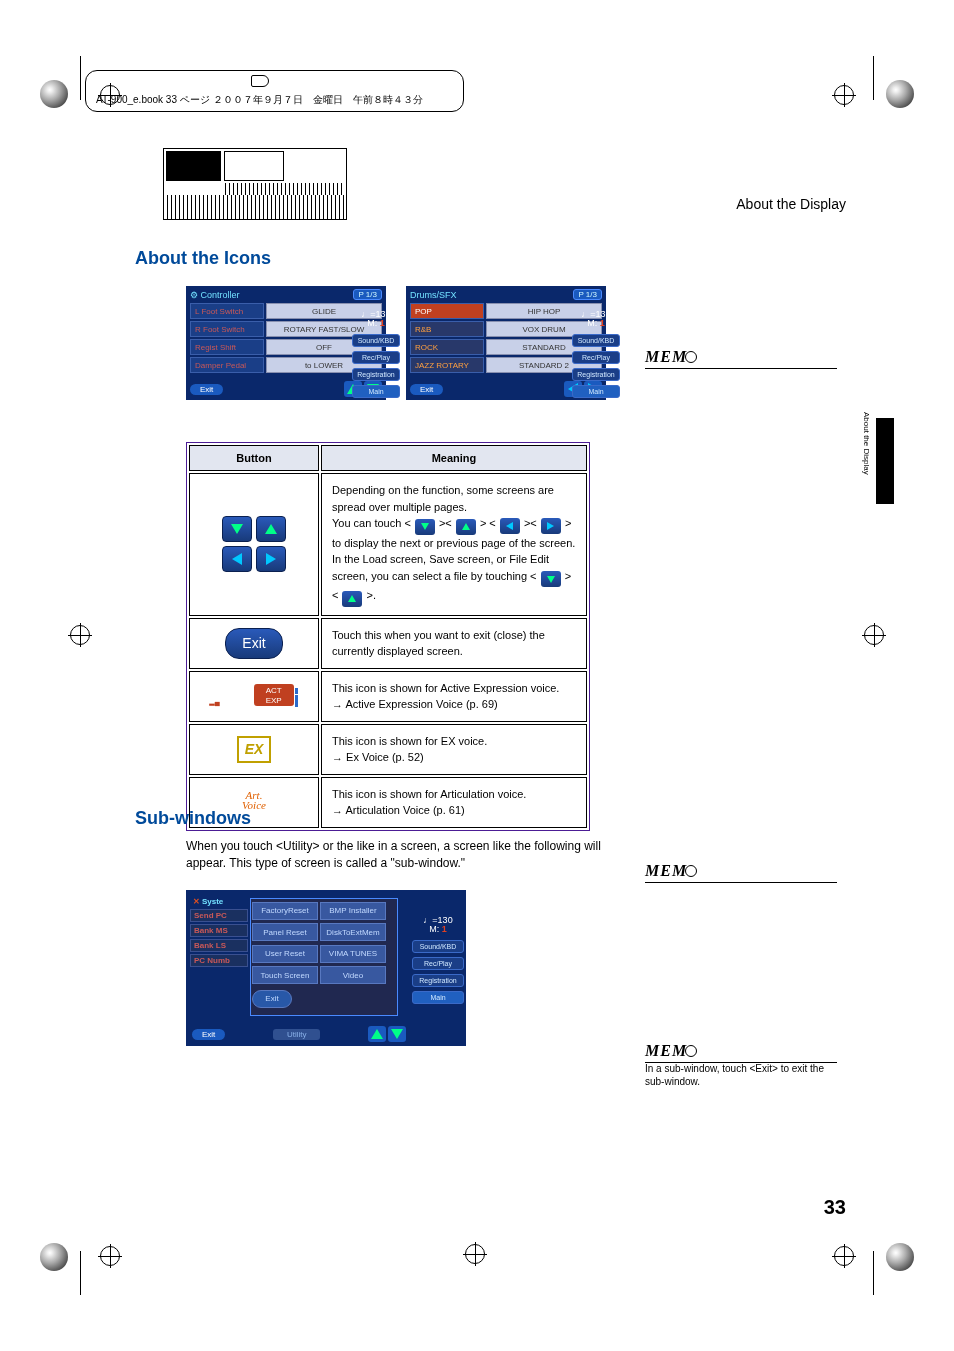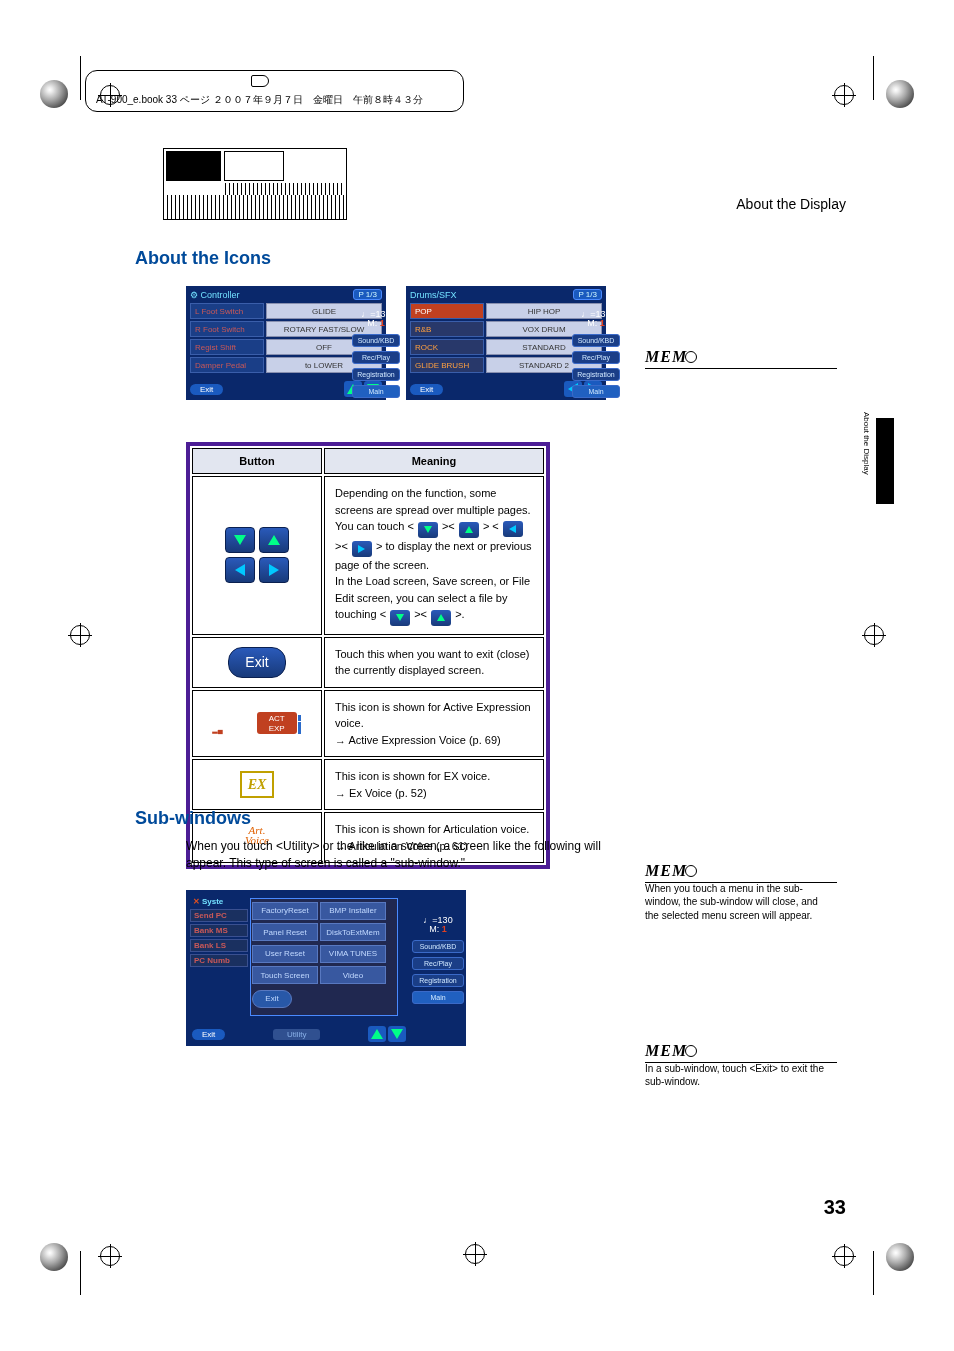--- a/index.html
+++ b/index.html
@@ -46,29 +46,29 @@
   .lcd2 .row .c1{color:#ffa040 !important;background:#28386a;}
   .lcd2 .row.sel .c1{background:#c04020 !important;color:#fff !important;}
 
   .side-chips{position:absolute; width:48px;}
   .chip{background:#1a3e87;color:#d0e8ff;border:1px solid #3a6ac8;border-radius:3px;font-size:7px;padding:2px 0;text-align:center;margin-bottom:4px;}
   .chip.blue{background:#2060c0;}
   .chip.tempo{background:transparent;border:none;color:#fff;font-size:9px;line-height:1;margin-top:22px;}
   .chip.tempo .r{color:#e04020;font-weight:bold;}
 
   
-  .itable{position:absolute; left:186px; top:442px; width:364px; border:4px solid #4c1d95; font-size:11px;}
+  .itable{position:absolute; left:186px; top:442px; width:404px; border:1px solid #4c1d95; font-size:11px;}
   .itable th{background:#e2e6f0;font-weight:bold;padding:6px;border:1px solid #000;}
   .itable td{border:1px solid #000;padding:8px 10px;vertical-align:middle;line-height:1.5;}
   .itable .iconcol{width:130px;text-align:center;}
   .ibtn{display:inline-flex;width:30px;height:26px;background:linear-gradient(#2a5aba,#183a7a);border:1px solid #0a2050;border-radius:4px;align-items:center;justify-content:center;color:#00ff88;font-size:12px;margin:2px;}
   .ibtn.dk{color:#00c8ff;}
   .exitb{display:inline-flex;background:linear-gradient(#2a5aba,#183a7a);border:1px solid #0a2050;border-radius:14px;padding:4px 16px;color:#fff;font-size:14px;}
   .exp-icon{display:inline-block;width:40px;height:22px;background:#c04020;border-radius:3px;color:#fff;font-size:9px;text-align:center;line-height:10px;padding-top:1px;position:relative;margin-left:34px;}
-  .ex-icon{display:inline-block;border:2px solid #c0a000;padding:1px 6px;font-style:italic;font-weight:bold;color:#c0a000;font-family:Liberation Serif, serif;font-size:14px;}
+  .ex-icon{display:inline-block;border:2px solid #c0a000;padding:1px 6px;font-style:italic;font-weight:bold;color:#c0a000;font-family:Liberation Sans, sans-serif;font-size:14px;}
   .art-icon{display:inline-block;color:#e06000;font-style:italic;font-family:'Times New Roman',serif;font-size:11px;line-height:0.9;text-align:center;}
 
   
   .subwin-img{position:absolute;left:186px;top:890px;width:280px;height:156px;}
   .subwin-bg{position:absolute;inset:0;background:#0a286b;}
   .subwin-overlay{position:absolute;left:64px;top:8px;width:148px;height:118px;background:#202850;border:1px solid #4a8aff;}
   .subwin-overlay .mbtn{display:inline-flex;width:66px;height:18px;background:#3858a0;color:#c0d8ff;font-size:8px;align-items:center;justify-content:center;margin:1px;border:1px solid #5878c0;}
   .subwin-sidebar{position:absolute;left:4px;top:6px;width:58px;}
   .subwin-sidebar .sitm{color:#c85858;background:#1a3060;border:1px solid #3a5090;font-size:8px;padding:1px 3px;margin-bottom:2px;font-weight:bold;}
   .subwin-sidebar .shd{color:#72e0ff;background:transparent;border:none;}
@@ -183,21 +183,21 @@
     </div>
   <div class="row">
       <div class="c1">R&amp;B</div>
       <div class="c2">VOX DRUM</div>
     </div>
   <div class="row">
       <div class="c1">ROCK</div>
       <div class="c2">STANDARD</div>
     </div>
   <div class="row">
-      <div class="c1">GLIDE BRUSH</div>
+      <div class="c1">JAZZ ROTARY</div>
       <div class="c2">STANDARD 2</div>
     </div>
   <div class="bot">
     <span class="botbtn">Exit</span>
     <span class="arrowbtn">
         <span class="arrbx">
           <span class="tri tri-l"></span>
         </span>
         <span class="arrbx">
           <span class="tri tri-r"></span>
@@ -310,21 +310,20 @@
     <div class="chip">Registration</div>
     <div class="chip blue">Main</div>
   </div>
 </div>
 
 <div class="memo" style="top:326px;">
   <div class="memo-hdr"><span>MEM</span><span class="ring"></span></div>
 </div>
 <div class="memo" style="top:840px;">
   <div class="memo-hdr"><span>MEM</span><span class="ring"></span></div>
-  <div>When you touch a menu in the sub-window, the sub-window will close, and the selected menu screen will appear.</div>
 </div>
 <div class="memo" style="top:1020px;">
   <div class="memo-hdr"><span>MEM</span><span class="ring"></span></div>
   <div>In a sub-window, touch &lt;Exit&gt; to exit the sub-window.</div>
 </div>
 
 <div class="side-tab">
   <div class="blk"></div>
   <div class="txt">About the Display</div>
 </div>

